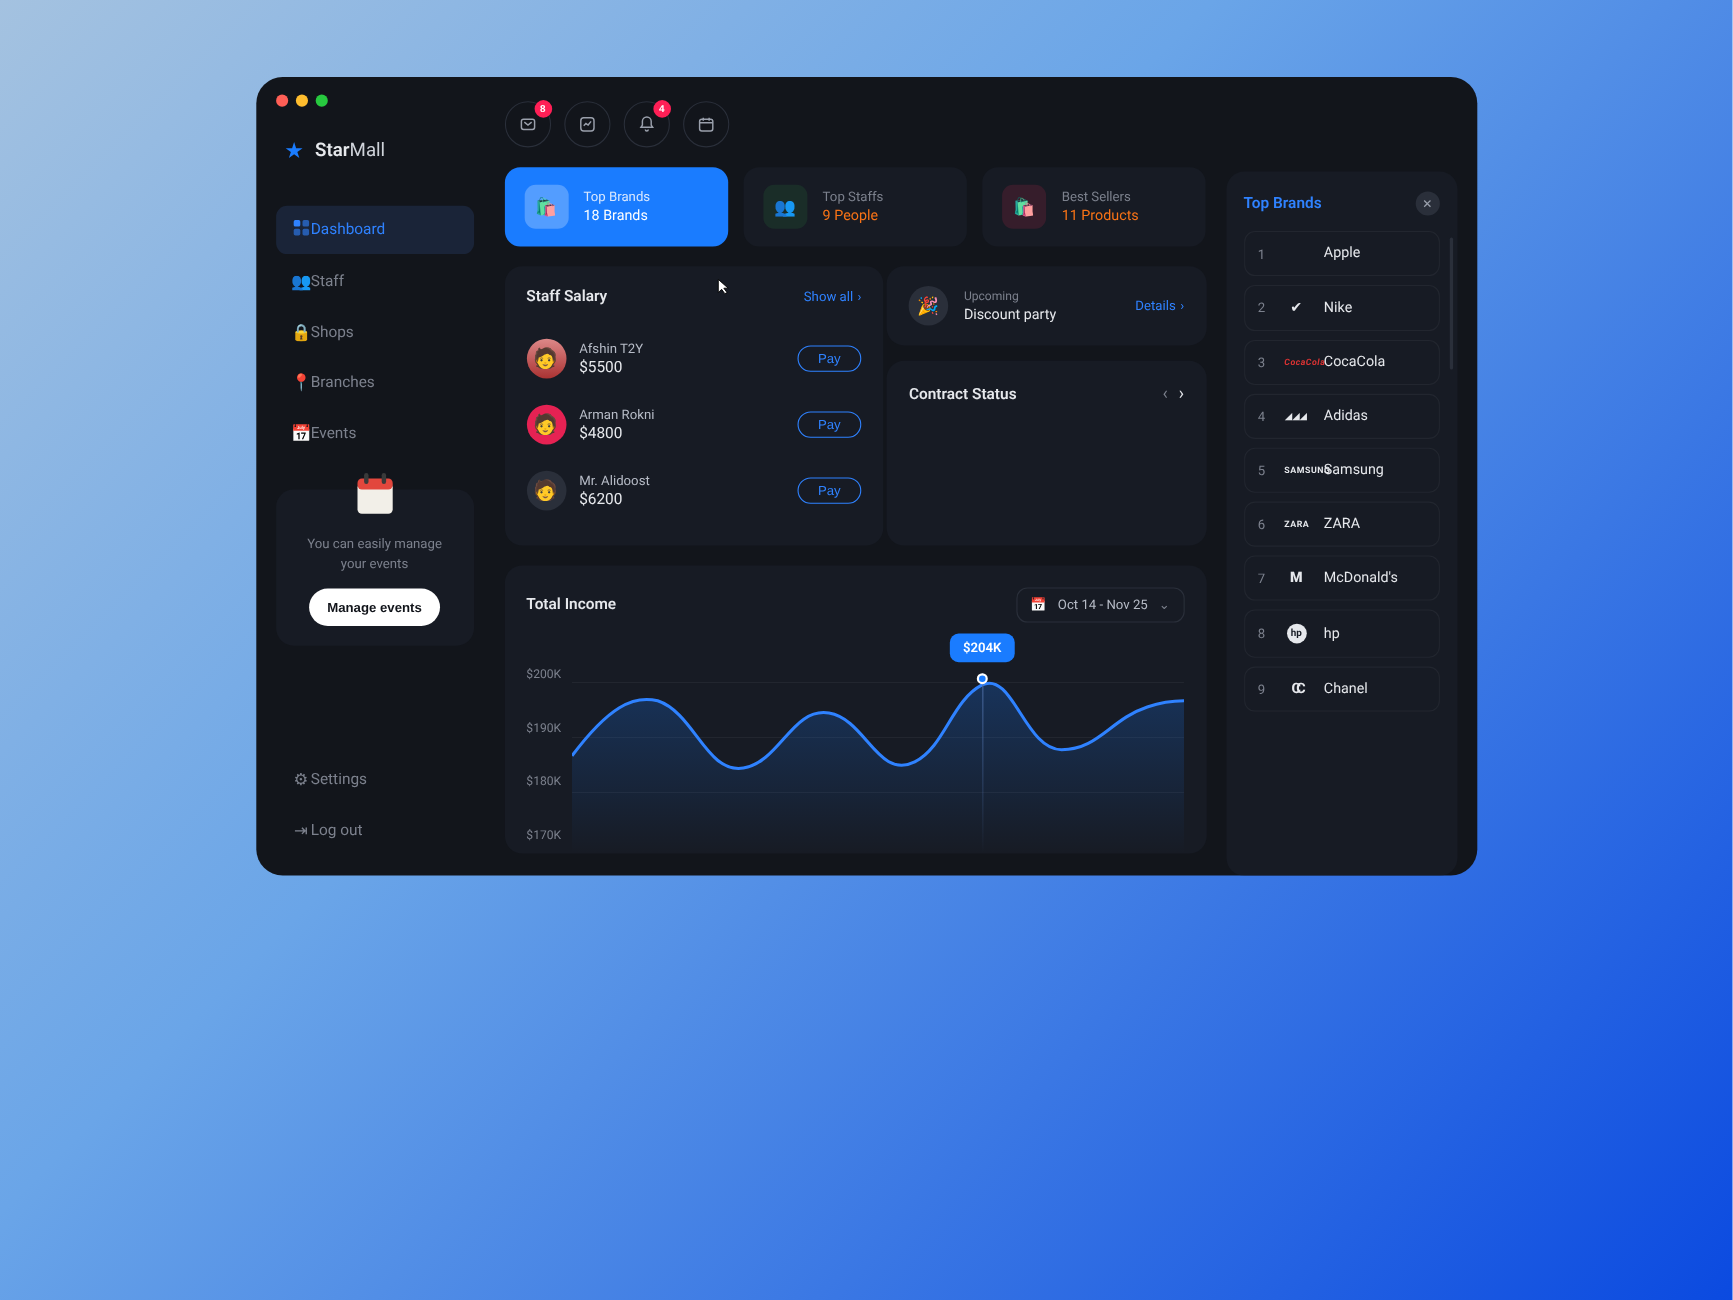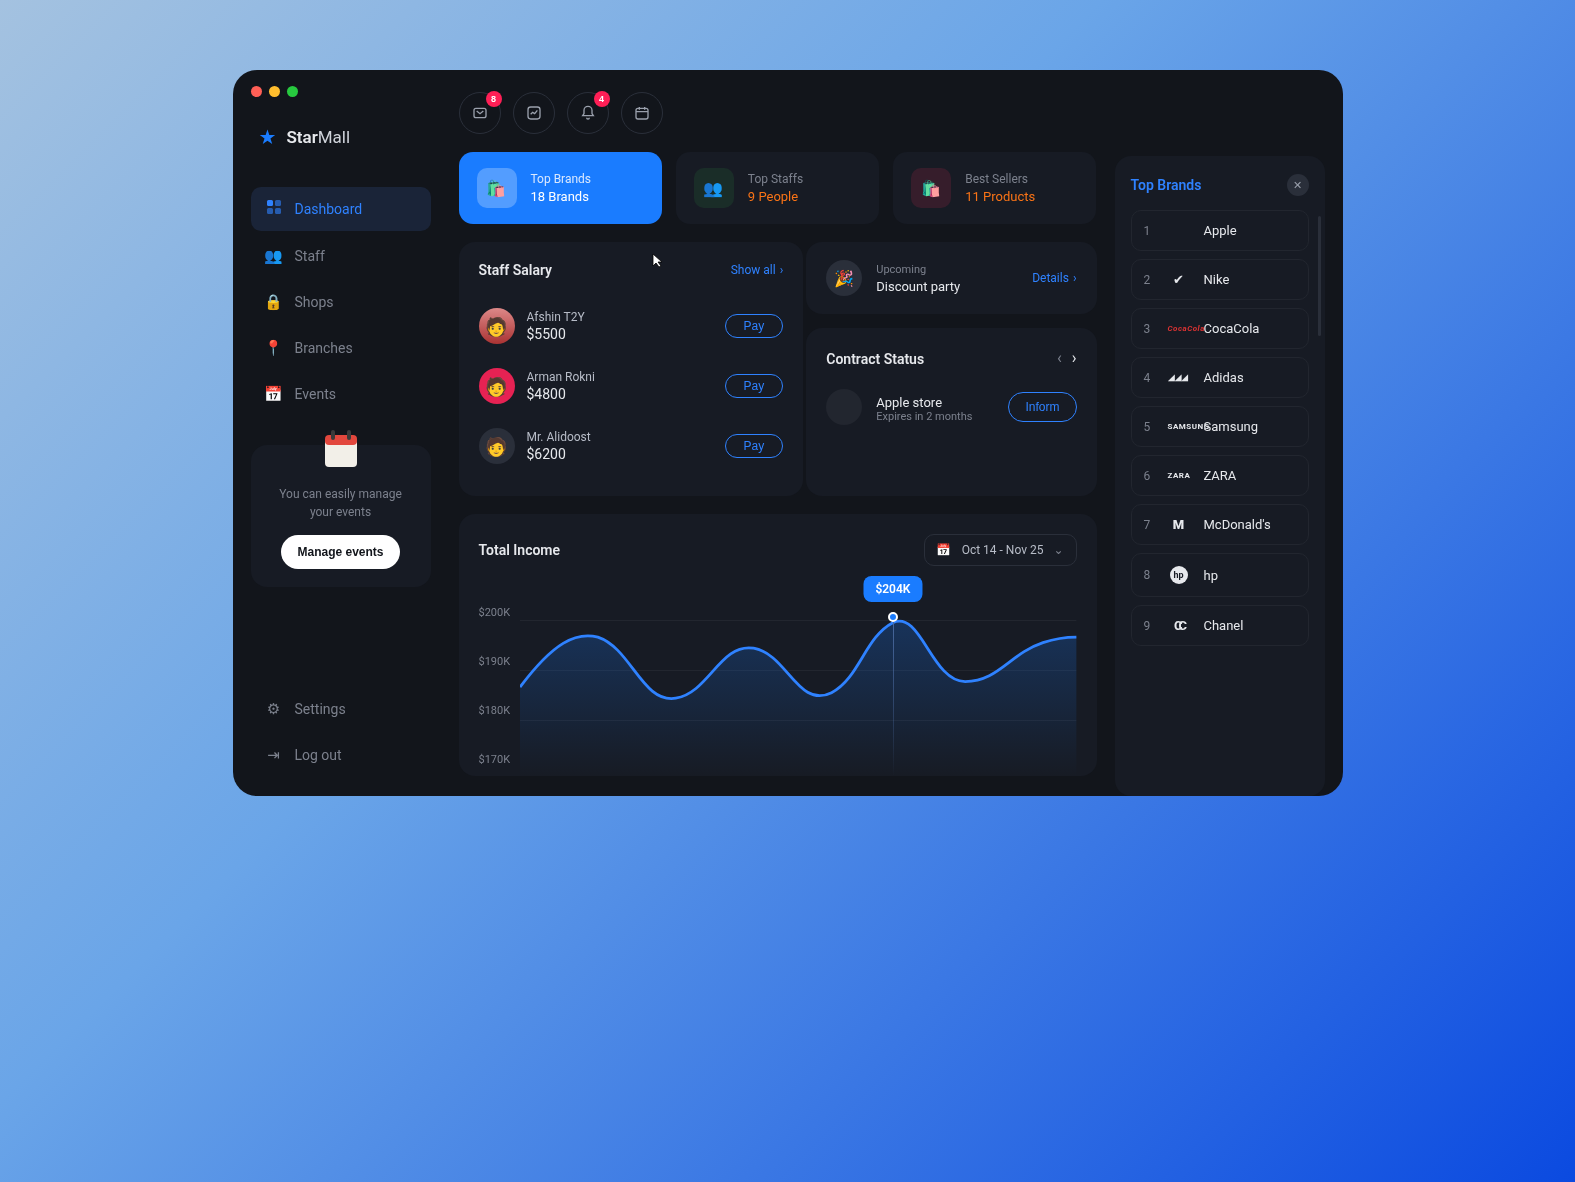--- a/index.html
+++ b/index.html
@@ -40,21 +40,21 @@
   }
   .logo {
     display: flex; align-items: center; gap: 10px;
     padding: 0 8px 28px 8px;
   }
   .logo-star { color: #1a7cff; font-size: 20px; }
   .logo-text { color: #e6e8ec; font-size: 17px; font-weight: 600; }
   .logo-text .thin { font-weight: 400; color:#cfd3da;}
   .nav { display:flex; flex-direction:column; gap:4px; margin-top: 10px;}
   .nav-item {
-    display: flex; align-items: center; gap: 12px;
+    display: flex; align-items: center; gap: 0;
     padding: 12px 14px;
     border-radius: 10px;
     color: #7c818d;
     font-size: 14px;
     cursor: pointer;
   }
   .nav-item.active {
     background: #1a2438;
     color: #2f82ff;
   }
@@ -419,28 +419,20 @@
           </div>
 
           <div class="panel contract-panel">
             <div class="contract-head">
               <span class="panel-title">Contract Status</span>
               <div class="arrows">
                 <span>‹</span>
                 <span class="on">›</span>
               </div>
             </div>
-            <div class="contract-body">
-              <div class="event-icon" style="background:#22262f;color:#e6e8ec;"></div>
-              <div>
-                <div class="event-title">Apple store</div>
-                <div class="event-sub">Expires in 2 months</div>
-              </div>
-              <button class="inform-btn">Inform</button>
-            </div>
           </div>
         </div>
       </div>
 
       <div class="panel chart-panel">
         <div class="chart-head">
           <span class="panel-title">Total Income</span>
           <div class="date-pick">
             <span>📅</span>
             <span>Oct 14 - Nov 25</span>

